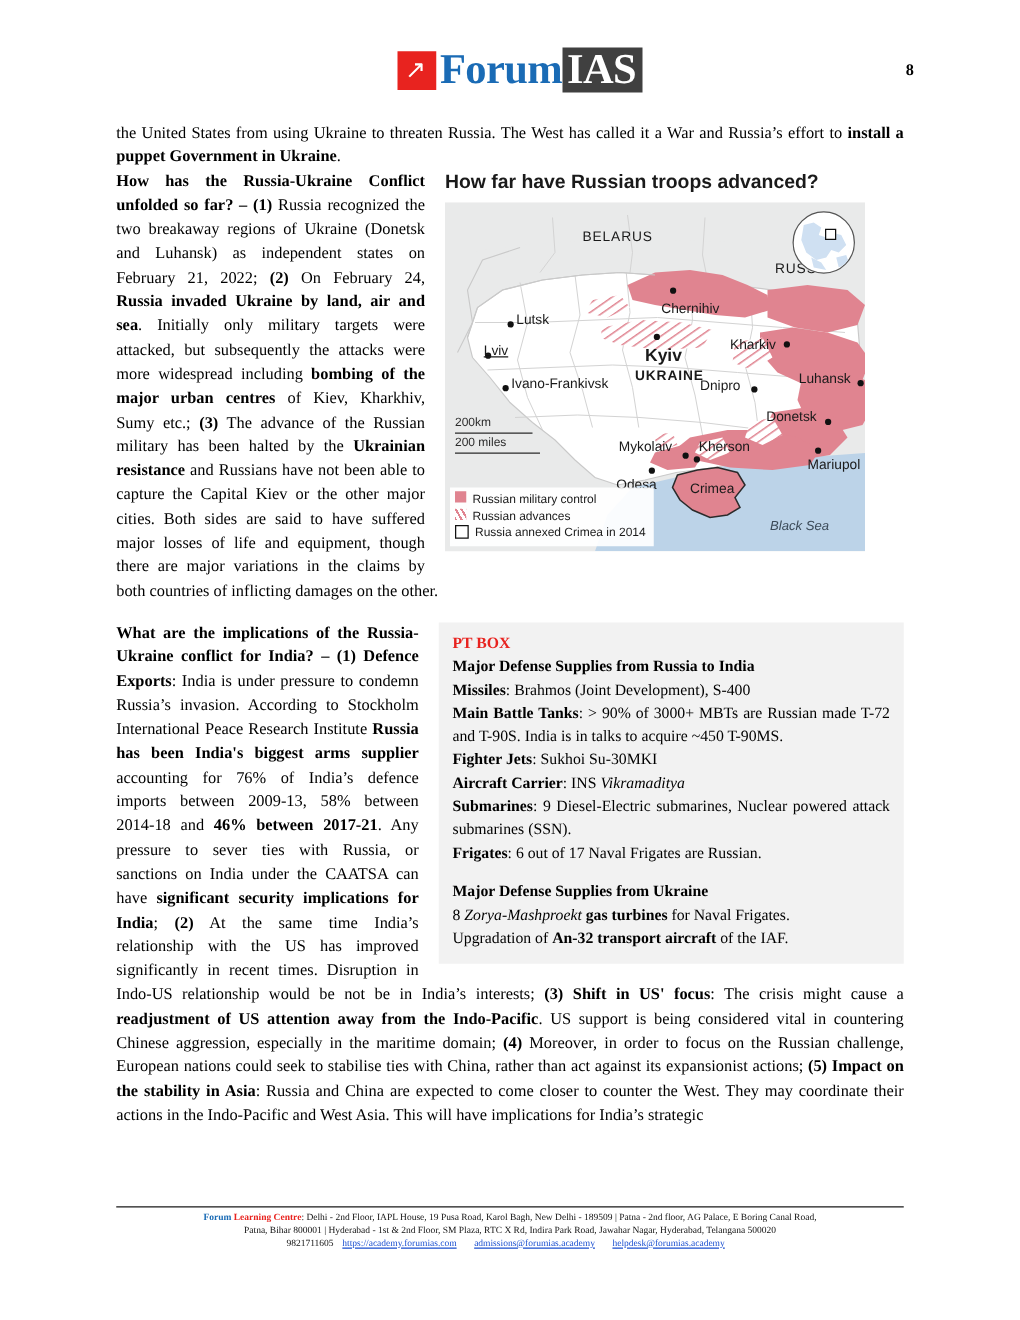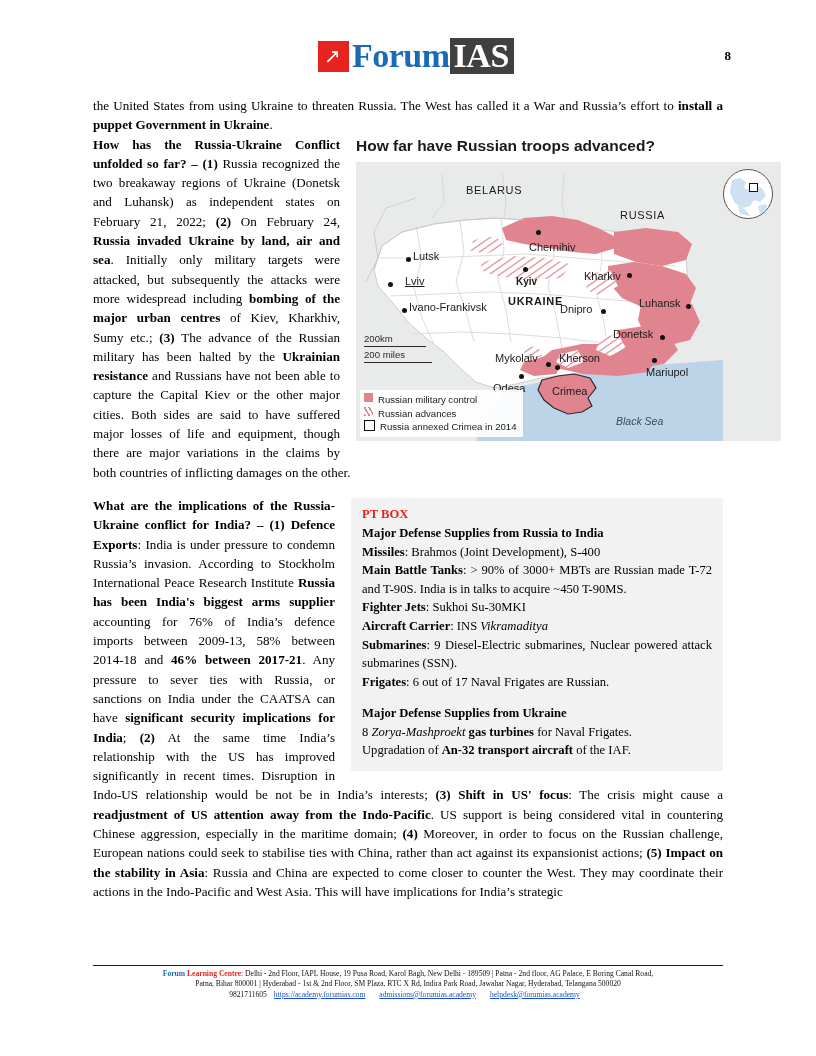--- a/index.html
+++ b/index.html
@@ -123,21 +123,21 @@
   .map-title {
     font-family: "Liberation Sans", sans-serif;
     font-size: 15.5px;
     font-weight: bold;
     color: #1a1a1a;
     margin-bottom: 7px;
     line-height: 18px;
   }
   .map-card {
     position: relative;
-    width: 425px;
+    width: 336px;
     height: 279px;
     background: #e9eaea;
     overflow: hidden;
   }
   .map-svg { position: absolute; left: 0; top: 0; }
   .map-scale {
     position: absolute;
     left: 8px;
     bottom: 76px;
     font-family: "Liberation Sans", sans-serif;
@@ -199,21 +199,21 @@
     background: #fff;
   }
   .map-label {
     position: absolute;
     font-family: "Liberation Sans", sans-serif;
     color: #1a1a1a;
     white-space: nowrap;
   }
   .lbl-country { font-size: 11px; letter-spacing: 0.7px; }
   .lbl-city { font-size: 11px; }
-  .lbl-city-bold { font-size: 10px; font-weight: bold; }
+  .lbl-city-bold { font-size: 14px; font-weight: bold; }
   .lbl-sea { font-size: 10.5px; font-style: italic; color: #3b4a58; }
   .lbl-crimea { font-size: 11px; color: #1a1a1a; }
   .city-dot {
     position: absolute;
     width: 5px; height: 5px; border-radius: 50%;
     background: #111;
   }
 
   
   .ptbox {
@@ -355,21 +355,21 @@
           <div class="map-label lbl-country" style="left:264px; top:47px;">RUSSIA</div>
           <div class="map-label lbl-country" style="left:152px; top:133px; font-weight:bold;">UKRAINE</div>
 
           <div class="map-label lbl-sea" style="left:260px; top:253px;">Black  Sea</div>
           <div class="map-label lbl-crimea" style="left:196px; top:223px;">Crimea</div>
 
           <span class="city-dot" style="left:50px; top:95px;"></span>
           <div class="map-label lbl-city" style="left:57px; top:88px;">Lutsk</div>
 
           <span class="city-dot" style="left:32px; top:120px;"></span>
-          <div class="map-label lbl-city" style="left:49px; top:113px;text-decoration:underline;">Lviv</div>
+          <div class="map-label lbl-city" style="left:31px; top:113px;text-decoration:underline;">Lviv</div>
 
           <span class="city-dot" style="left:46px; top:146px;"></span>
           <div class="map-label lbl-city" style="left:53px; top:139px;">Ivano-Frankivsk</div>
 
           <span class="city-dot" style="left:180px; top:68px;"></span>
           <div class="map-label lbl-city" style="left:173px; top:79px;">Chernihiv</div>
 
           <span class="city-dot" style="left:167px; top:105px;"></span>
           <div class="map-label lbl-city-bold" style="left:160px; top:114px;">Kyiv</div>
 

